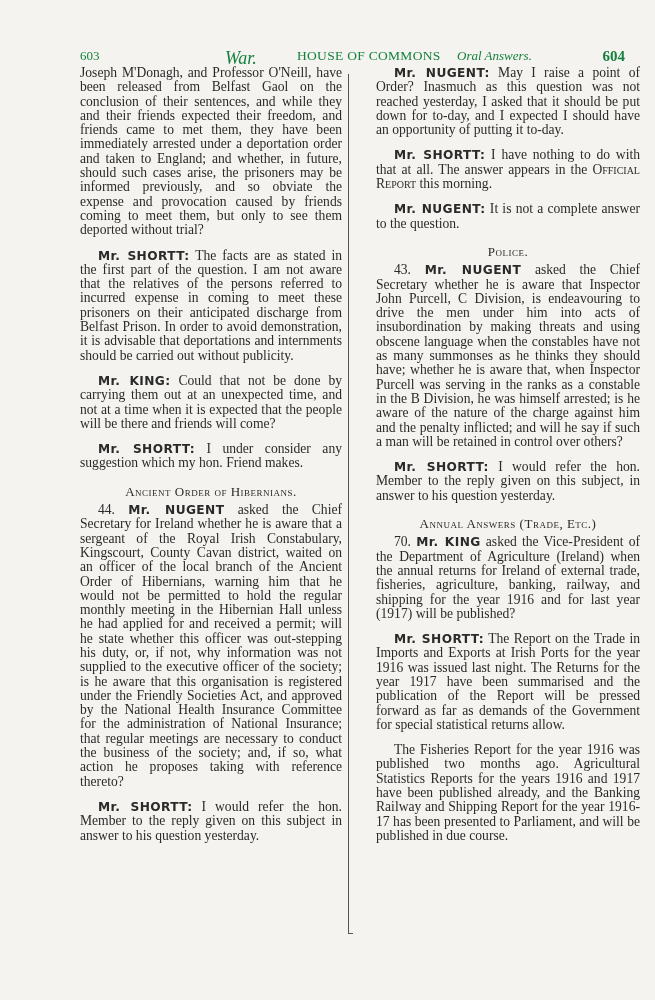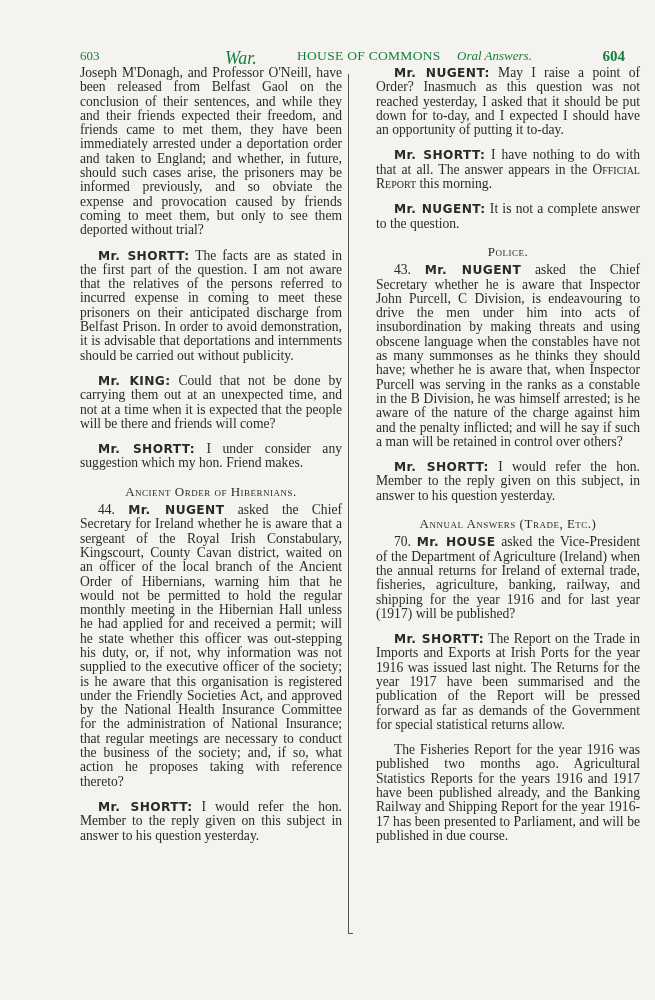--- a/index.html
+++ b/index.html
@@ -118,21 +118,21 @@
   </p>
   <p class="gap">
     <span class="speaker">Mr. SHORTT:</span>
     <span>I would refer the hon. Member to the reply given on this subject, in answer to his question yesterday.</span>
   </p>
 
   <p class="heading">Annual Answers (Trade, Etc.)</p>
 
   <p>
     <span>70.</span>
-    <span class="speaker">Mr. HOUSE</span>
+    <span class="speaker">Mr. KING</span>
     <span>asked the Vice-President of the Department of Agriculture (Ireland) when the annual returns for Ireland of external trade, fisheries, agriculture, banking, railway, and shipping for the year 1916 and for last year (1917) will be published?</span>
   </p>
   <p class="gap">
     <span class="speaker">Mr. SHORTT:</span>
     <span>The Report on the Trade in Imports and Exports at Irish Ports for the year 1916 was issued last night. The Returns for the year 1917 have been summarised and the publication of the Report will be pressed forward as far as demands of the Government for special statistical returns allow.</span>
   </p>
   <p class="gap">The Fisheries Report for the year 1916 was published two months ago. Agricultural Statistics Reports for the years 1916 and 1917 have been published already, and the Banking Railway and Shipping Report for the year 1916-17 has been presented to Parliament, and will be published in due course.</p>
 </div>
 
 </body></html>

